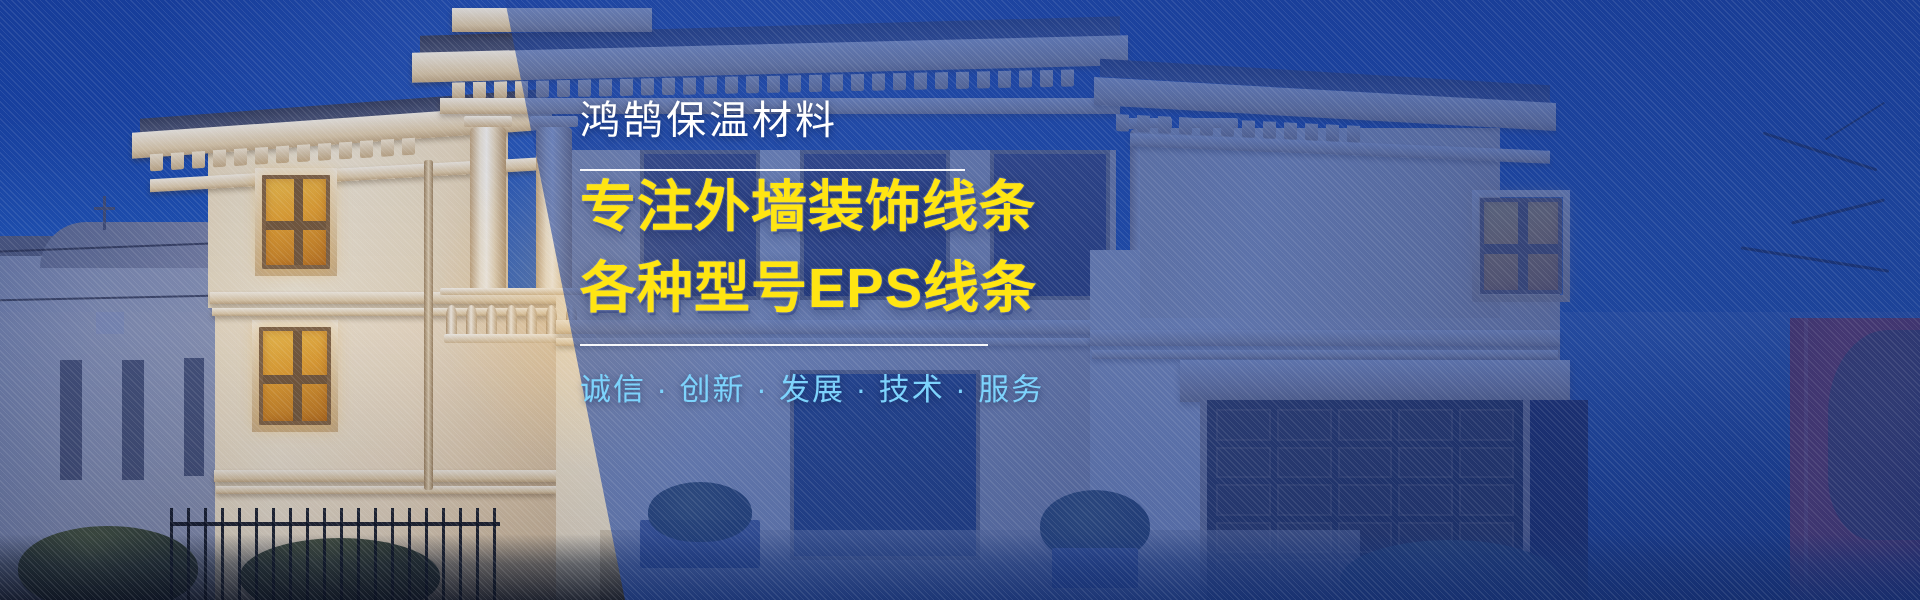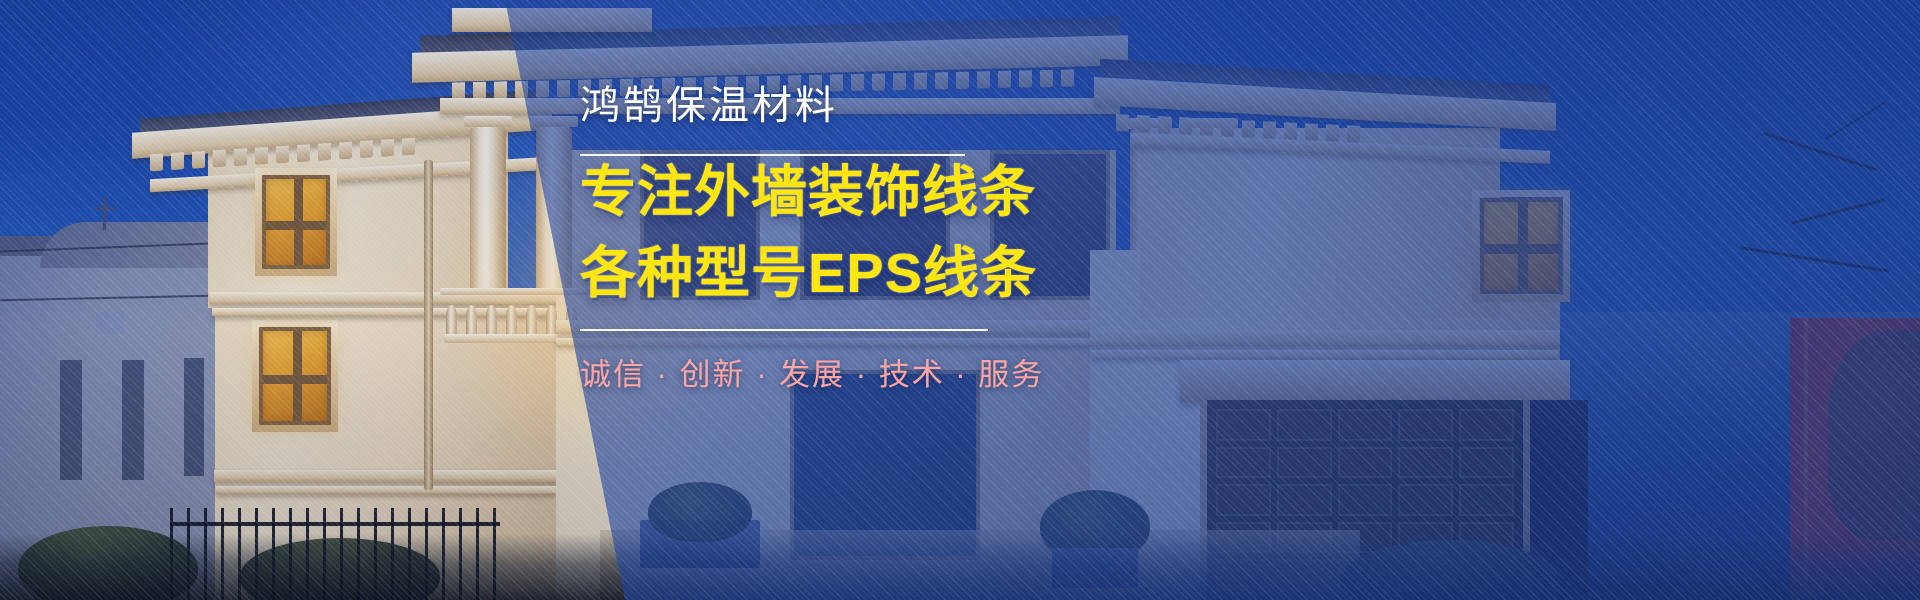--- a/index.html
+++ b/index.html
@@ -229,21 +229,21 @@
   }
   
   .glow{
     position:absolute;left:430px;top:120px;width:360px;height:360px;
     background:radial-gradient(circle, rgba(255,205,120,.34) 0%, rgba(255,190,110,0) 68%);
     pointer-events:none;
   }
 
   
   .copy{
-    position:absolute;left:580px;top:84px;width:560px;
+    position:absolute;left:580px;top:99px;width:560px;
     z-index:6;
   }
   .brand{
     color:#ffffff;
     font-size:40px;
     line-height:1.05;
     letter-spacing:3px;
     font-weight:400;
     text-shadow:0 2px 7px rgba(8,22,60,.55);
     white-space:nowrap;
@@ -264,21 +264,21 @@
       2px 3px 0 rgba(40,60,130,.45),
       0 4px 12px rgba(10,25,70,.45);
     white-space:nowrap;
   }
   .rule-bot{
     width:408px;height:2px;background:#ffffff;opacity:.95;
     margin:24px 0 0 0;
   }
   .tagline{
     margin-top:18px;
-    color:#fca5a5;
+    color:#7dd3fc;
     font-size:31px;
     font-weight:400;
     letter-spacing:2px;
     text-shadow:0 2px 7px rgba(8,22,60,.55);
     white-space:nowrap;
   }
 </style>
 </head>
 <body>
 

